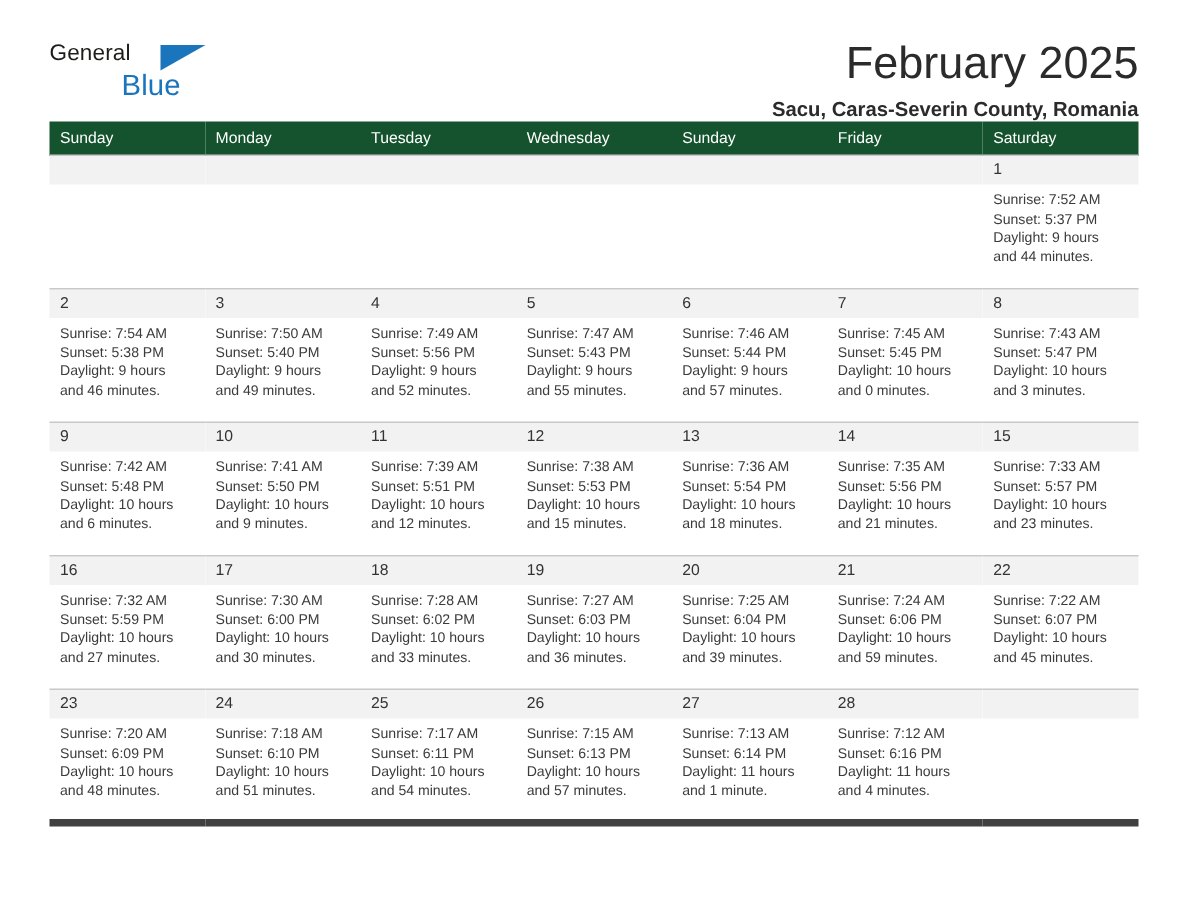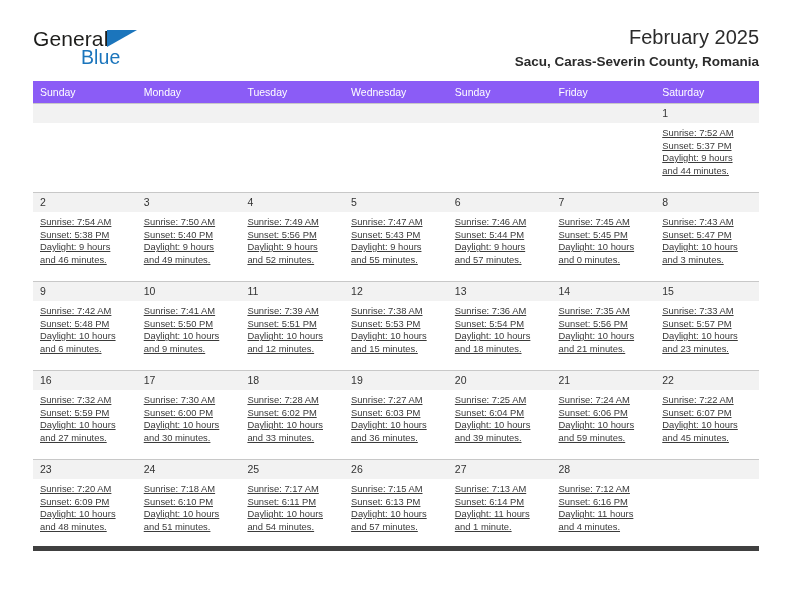--- a/index.html
+++ b/index.html
@@ -34,21 +34,21 @@
   .brand {
     position: relative;
     width: 115px;
     height: 50px;
     flex: 0 0 auto;
   }
   .brand-general {
     position: absolute;
     left: 0;
     top: 2px;
-    font-size: 21px;
+    font-size: 15px;
     color: #1d1d1b;
     letter-spacing: 0.1px;
     line-height: 1;
   }
   .brand-blue {
     position: absolute;
     left: 29px;
     top: 22px;
     font-size: 19.5px;
     color: #1b75bc;
@@ -65,42 +65,42 @@
     border-left: 30px solid #1b75bc;
     border-bottom: 17px solid transparent;
   }
 
   .titles {
     text-align: right;
     flex: 1 1 auto;
     padding-top: 0px;
   }
   .cal-title {
-    font-size: 20px;
+    font-size: 30px;
     color: #2b2b2b;
     line-height: 1.1;
     white-space: nowrap;
   }
   .cal-subtitle {
     font-size: 13.5px;
     font-weight: bold;
     color: #2b2b2b;
     margin-top: 6px;
     white-space: nowrap;
   }
 
   
   .calendar {
     margin-top: 9px;
     width: 726px;
     border-collapse: collapse;
     table-layout: fixed;
   }
   .calendar th {
-    background: #8b5cf6;
+    background: #14532d;
     color: #ffffff;
     font-size: 10.5px;
     font-weight: normal;
     text-align: left;
     padding: 5px 0 5px 7px;
     height: 11px;
     border: none;
   }
   .calendar td {
     vertical-align: top;
@@ -123,21 +123,20 @@
     min-height: 11px;
   }
   .daynum.empty {
     color: transparent;
   }
   .info {
     padding: 4px 6px 0 7px;
     font-size: 9.4px;
     line-height: 12.6px;
     color: #3b3b3b;
-    text-decoration: underline;
   }
   .info div {
     white-space: nowrap;
   }
 </style>
 </head>
 <body>
 
 <div class="page">
 

